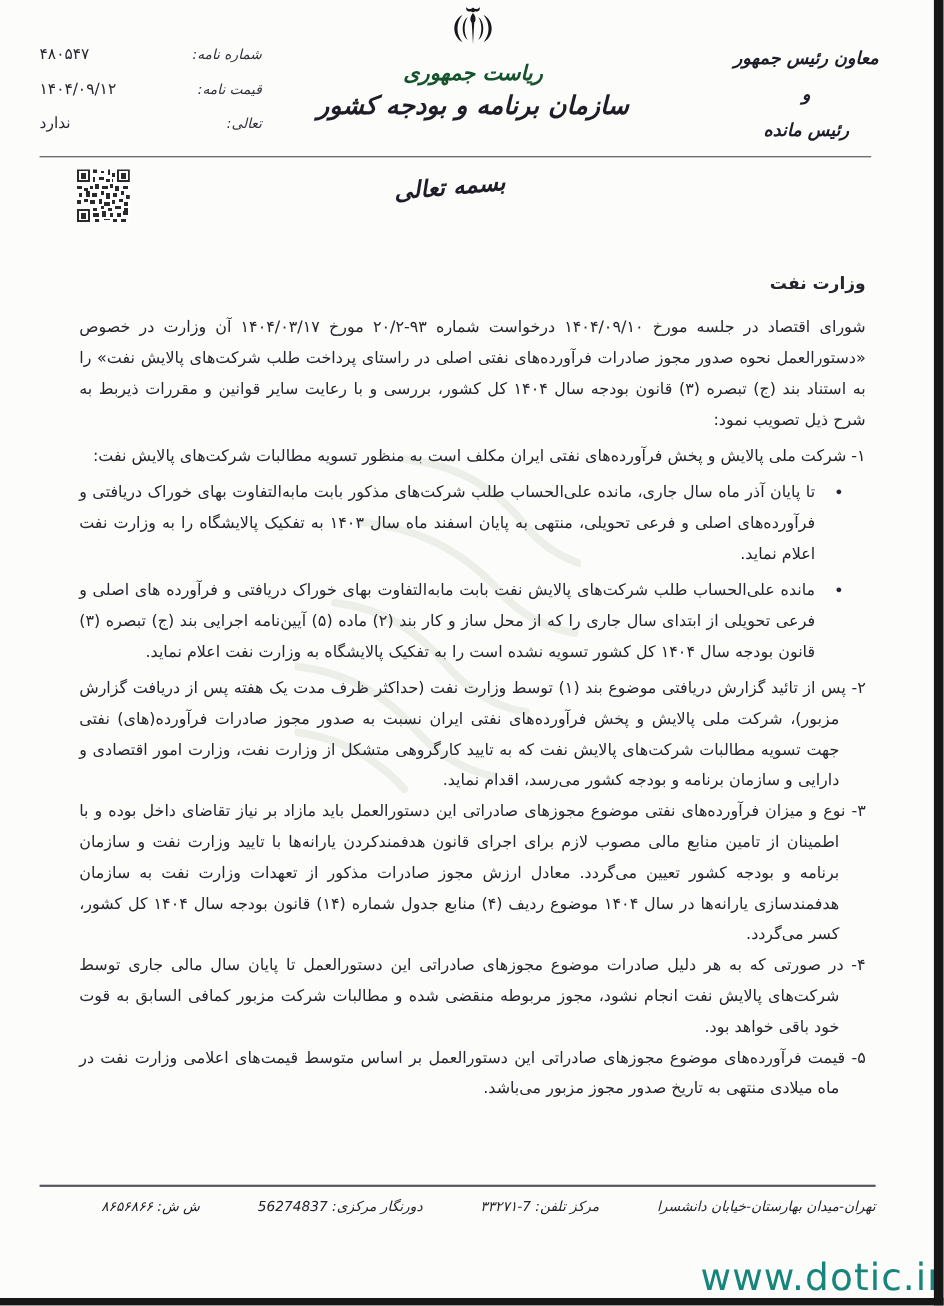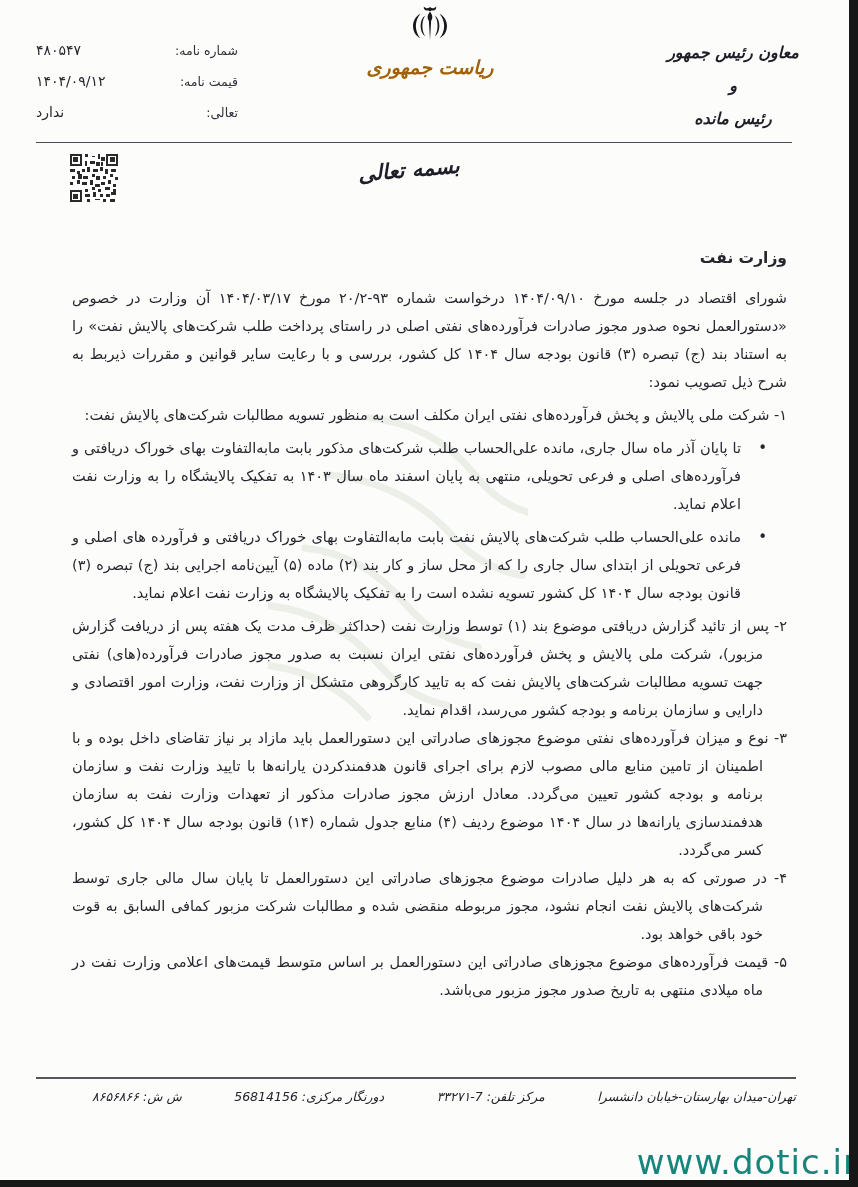--- a/index.html
+++ b/index.html
@@ -12,26 +12,26 @@
   .edge-right { position:absolute; top:0; right:0; width:9px; height:100%; background:#171717; z-index:9; }
   .edge-bottom { position:absolute; bottom:0; left:0; width:100%; height:7px; background:#171717; z-index:9; }
 
   
   .hdr-right {
     position:absolute; top:36px; right:40px; width:170px; text-align:center;
     font-style:italic; font-weight:bold; font-size:16px; line-height:33px; color:#1e1e28;
   }
   .hdr-center { position:absolute; top:4px; left:272px; width:316px; text-align:center; }
   .emblem { display:block; margin:0 auto 6px auto; }
-  .org1 { font-style:italic; font-weight:bold; font-size:19px; line-height:26px; color:#a16207; }
+  .org1 { font-style:italic; font-weight:bold; font-size:19px; line-height:26px; color:#14532d; }
   .org2 { font-style:italic; font-weight:bold; font-size:23px; line-height:34px; color:#1e1e28; }
 
   .hdr-meta { position:absolute; top:42px; left:36px; width:202px; }
   .meta-row { display:flex; justify-content:space-between; align-items:baseline; height:31px; }
-  .meta-label { font-size:12.5px; color:#30303a; }
+  .meta-label { font-style:italic; font-size:12.5px; color:#30303a; }
   .meta-value { font-size:14px; color:#26262e; letter-spacing:.5px; }
 
   .hdr-rule { position:absolute; top:142px; left:36px; right:66px; border-top:1.6px solid #4a4a52; }
 
   .qr { position:absolute; top:154px; left:70px; width:48px; height:48px; }
   .besmeleh {
     position:absolute; top:158px; left:0; right:40px; text-align:center;
     font-style:italic; font-weight:bold; font-size:21px; color:#1e1e28;
   }
   .besmeleh span { display:inline-block; transform:rotate(-5deg); }
@@ -86,20 +86,21 @@
       <g fill="#17171d">
         <path d="M30 10 c6.5 7 6.5 19 0 26 c10.5 -5 10.5 -21 0 -26z"></path>
         <path d="M10 10 c-6.5 7 -6.5 19 0 26 c-10.5 -5 -10.5 -21 0 -26z"></path>
         <path d="M25 12 c4 6 4 16 0 22 c6.5 -4 6.5 -18 0 -22z"></path>
         <path d="M15 12 c-4 6 -4 16 0 22 c-6.5 -4 -6.5 -18 0 -22z"></path>
         <path d="M20 8 c2.6 3 3.4 6.5 1.2 9.5 l-1.2 20.5 l-1.2 -20.5 c-2.2 -3 -1.4 -6.5 1.2 -9.5z"></path>
         <path d="M13.5 2.5 c2.2 2.4 4.4 2.4 6.5 0.4 c2.1 2 4.3 2 6.5 -0.4 c0.6 3.2 -2.4 5 -4.6 3.8 c-0.8 1.4 -3 1.4 -3.8 0 c-2.2 1.2 -5.2 -0.6 -4.6 -3.8z"></path>
       </g>
     </svg>
     <div class="org1">ریاست جمهوری</div>
+    <div class="org2">سازمان برنامه و بودجه کشور</div>
   </div>
 
   <div class="hdr-meta">
     <div class="meta-row">
       <span class="meta-label">شماره نامه:</span>
       <span class="meta-value">۴۸۰۵۴۷</span>
     </div>
     <div class="meta-row">
       <span class="meta-label">قیمت نامه:</span>
       <span class="meta-value">۱۴۰۴/۰۹/۱۲</span>
@@ -211,21 +212,21 @@
     <div class="par item">
       <span>۵-</span>
       <span>قیمت فرآورده‌های موضوع مجوزهای صادراتی این دستورالعمل بر اساس متوسط قیمت‌های اعلامی وزارت نفت در ماه میلادی منتهی به تاریخ صدور مجوز مزبور می‌باشد.</span>
     </div>
   </div>
 
   <div class="ftr-rule"></div>
   <div class="footer">
     <span>تهران-میدان بهارستان-خیابان دانشسرا</span>
     <span>مرکز تلفن: 7-۳۳۲۷۱</span>
-    <span>دورنگار مرکزی: 56814156</span>
+    <span>دورنگار مرکزی: 56274837</span>
     <span>ش ش: ۸۶۵۶۸۶۶</span>
   </div>
 
   <div class="dotic" style="color: rgb(23, 133, 123);">www.dotic.ir</div>
 
   <div class="edge-right"></div>
   <div class="edge-bottom"></div>
 </div>
 
 </body></html>

